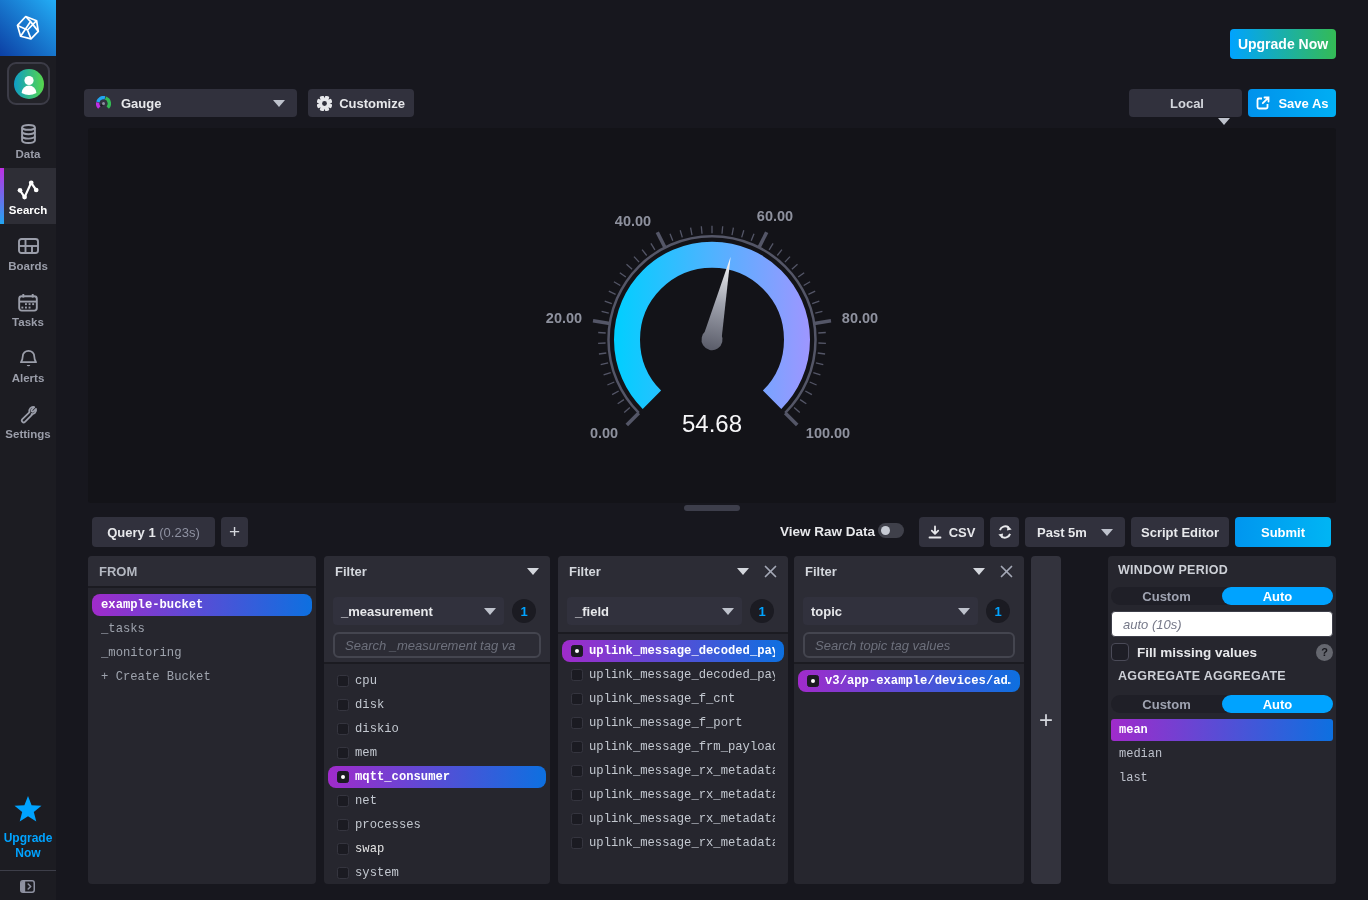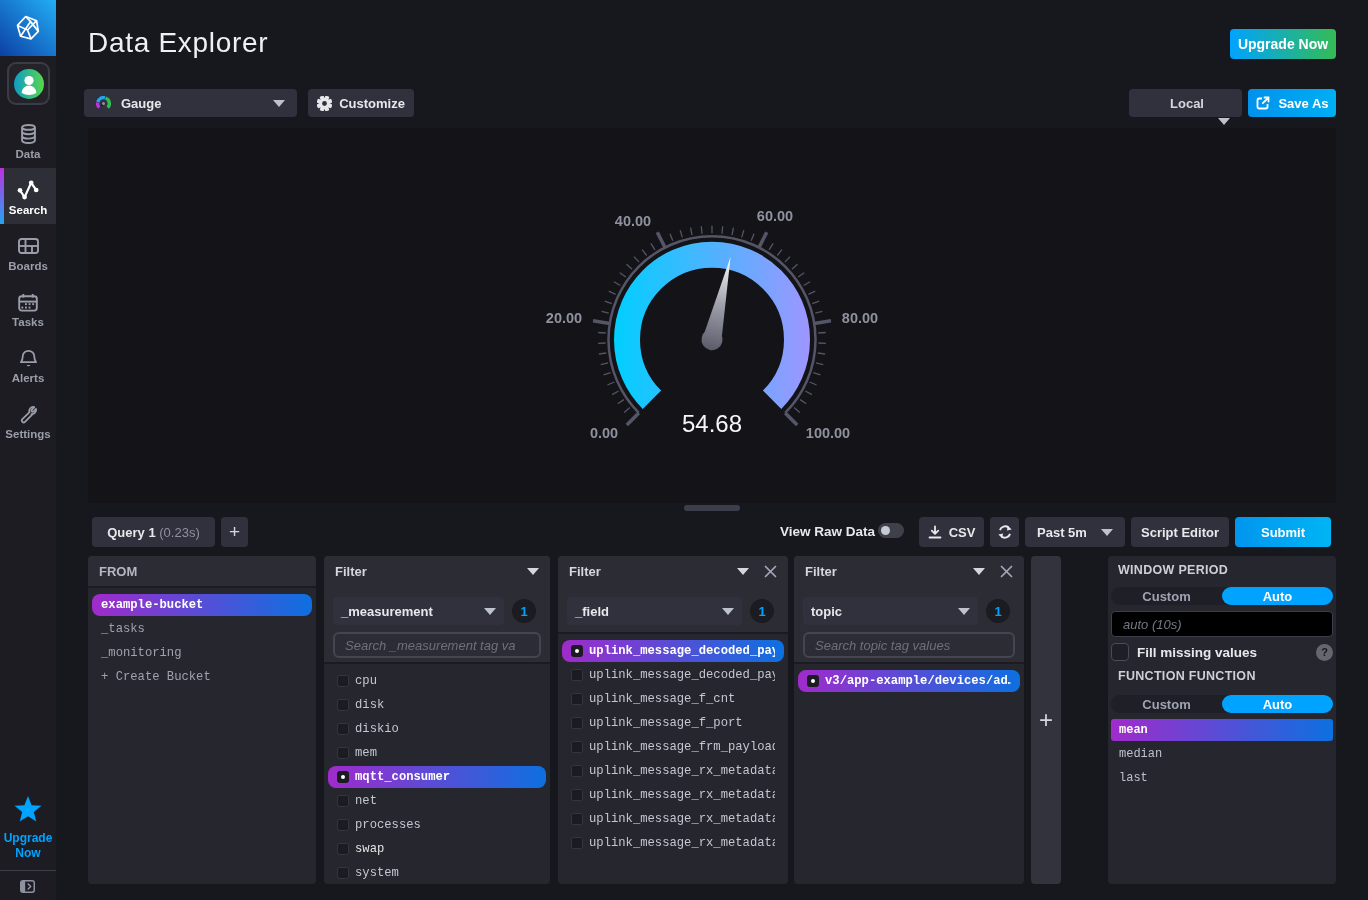--- a/index.html
+++ b/index.html
@@ -87,21 +87,21 @@
   border-radius:4px; color:#d4d7dd; font-size:24px; display:flex; align-items:center; justify-content:center; font-weight:normal; }
 
 
 #wp { position:absolute; left:1108px; top:556px; width:228px; height:328px; background:#26262e; border-radius:4px; padding:0 2px; }
 .wp-h { font-size:12.5px; font-weight:bold; color:#cdd0d7; letter-spacing:0.3px; padding:6px 8px 0; height:22px; line-height:16px; }
 .wtoggle { position:relative; height:18px; margin:9px 1px 0; background:#1f1f27; border-radius:9px; }
 .wtoggle .custom { position:absolute; left:0; top:0; width:50%; height:18px; display:flex; align-items:center;
   justify-content:center; color:#9fa3b1; font-size:13px; font-weight:bold; }
 .wtoggle .auto { position:absolute; right:0; top:0; width:50%; height:18px; background:#00a3ff; border-radius:9px;
   display:flex; align-items:center; justify-content:center; color:#fff; font-size:13px; font-weight:bold; }
-#wp-input { height:26px; margin:6px 1px 0; border:1px solid #3d3e49; border-radius:4px; background:#000000;
+#wp-input { height:26px; margin:6px 1px 0; border:1px solid #3d3e49; border-radius:4px; background:#ffffff;
   display:flex; align-items:center; padding:0 11px; font-style:italic; font-size:13px; color:#757888;}
 #fill-row { display:flex; align-items:center; margin:5px 1px 0; height:20px; }
 #fill-row .fcb { width:18px; height:18px; background:#1e1e26; border:1px solid #4a4a57; border-radius:4px; margin-right:8px; }
 #fill-row .flb { font-size:13.5px; font-weight:bold; color:#e7e8eb; }
 #fill-row .q { margin-left:auto; width:17px; height:17px; border-radius:50%; background:#65676f; color:#16161c;
   font-size:11px; font-weight:bold; display:flex; align-items:center; justify-content:center; }
 .wrow { height:22px; margin:0 1px 2px; border-radius:3px; display:flex; align-items:center; padding:0 8px;
   font-family:"Liberation Mono",monospace; font-size:12px; color:#bec2cc; }
 .wrow.sel { background:linear-gradient(90deg,#a02bcb,#0d70e0); color:#fff; font-weight:bold; }
 </style></head>
@@ -208,21 +208,20 @@
           </svg></div>
         <div class="txt">Upgrade<br>Now</div>
       </div>
   <div id="side-toggle"><svg width="15" height="13" viewBox="0 0 15 13" fill="none">
           <rect x="0.75" y="0.75" width="13.5" height="11.5" rx="2.2" stroke="#8e91a1" stroke-width="1.5"></rect>
           <path d="M1 3 a2 2 0 0 1 2-2 h2.2 v11 H3 a2 2 0 0 1-2-2 Z" fill="#8e91a1" stroke="none"></path>
           <path d="M8.2 4 L10.7 6.5 L8.2 9" stroke="#8e91a1" stroke-width="1.6" stroke-linecap="round" stroke-linejoin="round"></path>
         </svg></div>
 </div>
 
-<div id="title">Data Explorer</div>
 <div class="btn" id="btn-upgrade">Upgrade Now</div>
 
 <div class="btn" id="dd-gauge">
       <svg width="15" height="15" viewBox="0 0 15 15">
 <g transform="translate(7.5 7.5)">
 <path d="M-4.1 4.1 A5.8 5.8 0 0 1 -5.7 -1" fill="none" stroke="#bf2fe4" stroke-width="3.6"></path>
 <path d="M-5.6 -1.6 A5.8 5.8 0 0 1 1.4 -5.6" fill="none" stroke="#22a5f1" stroke-width="3.6"></path>
 <path d="M2 -5.4 A5.8 5.8 0 0 1 4.1 4.1" fill="none" stroke="#34bb55" stroke-width="3.6"></path>
 <circle cx="0" cy="0" r="3.9" fill="#333340"></circle>
 <path d="M0 0 L-2.6 2.6" stroke="#1c1c22" stroke-width="2"></path>
@@ -557,21 +556,21 @@
   <div class="wtoggle">
         <div class="custom">Custom</div>
         <div class="auto">Auto</div>
       </div>
   <div id="wp-input">auto (10s)</div>
   <div id="fill-row">
         <div class="fcb"></div>
         <div class="flb">Fill missing values</div>
         <div class="q">?</div>
       </div>
-  <div class="wp-h">FUNCTION FUNCTION</div>
+  <div class="wp-h">AGGREGATE AGGREGATE</div>
   <div class="wtoggle" style="margin-top:11px">
         <div class="custom">Custom</div>
         <div class="auto">Auto</div>
       </div>
   <div class="wrow sel" style="margin-top:6px">mean</div>
   <div class="wrow">median</div>
   <div class="wrow">last</div>
 </div>
 
 </div>

